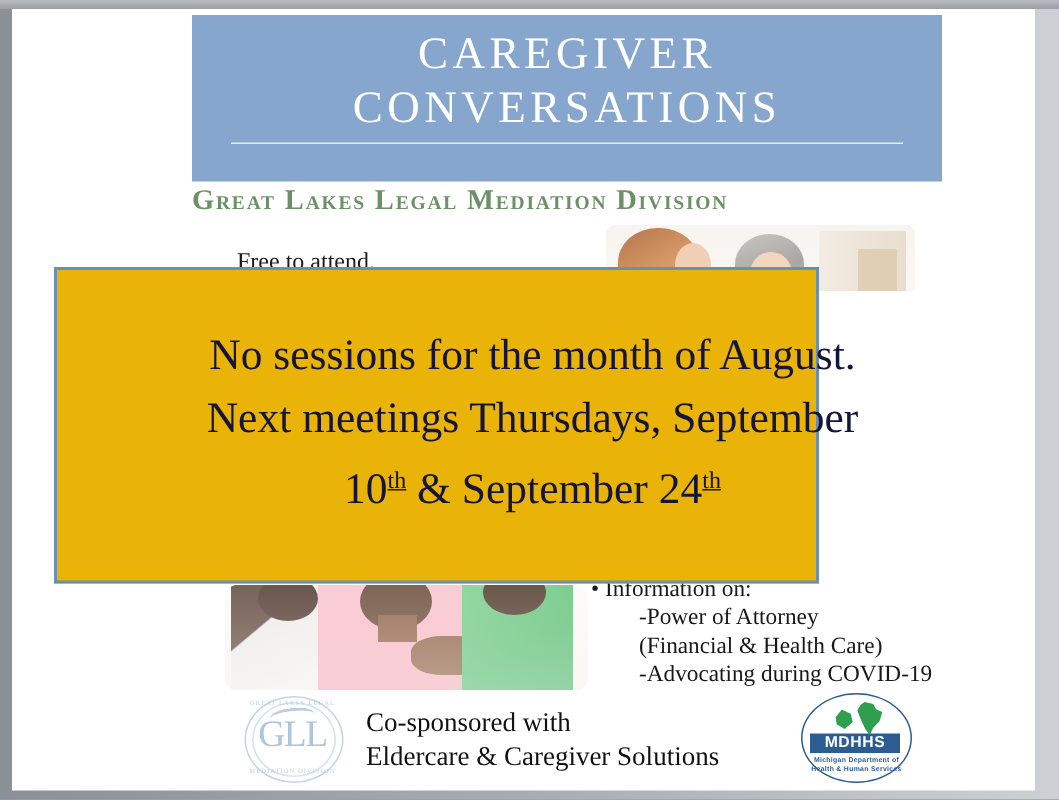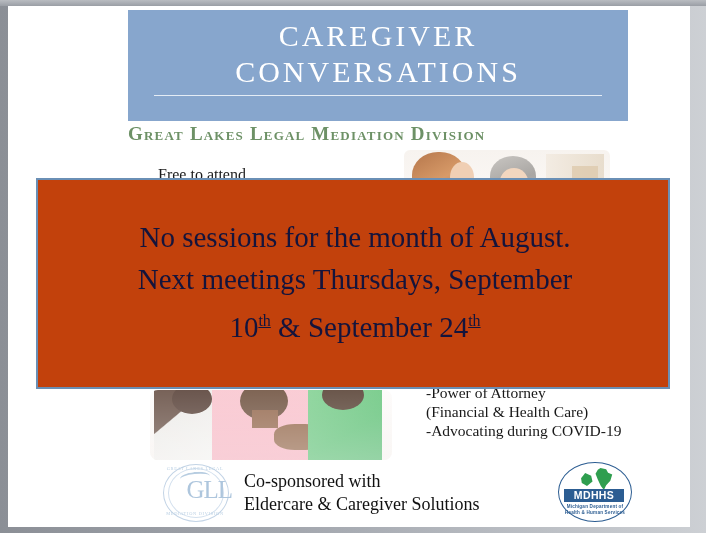--- a/index.html
+++ b/index.html
@@ -87,53 +87,53 @@
   
   #cosponsor{position:absolute;left:236px;top:464px;width:290px;text-align:left;
              font-size:18px;line-height:23px;color:#111;}
 
   
   #gll{position:absolute;left:150px;top:458px;width:74px;height:58px;}
   #gll .ring{position:absolute;left:5px;top:0;width:64px;height:56px;border-radius:50%;
              border:1.4px solid #c3d4e6;}
   #gll .ring2{position:absolute;left:10px;top:4px;width:54px;height:48px;border-radius:50%;
              border:1px solid #d3e0ee;}
-  #gll .mono{position:absolute;left:0;top:12px;width:74px;text-align:right;
+  #gll .mono{position:absolute;left:0;top:12px;width:74px;text-align:center;
              font-size:25px;letter-spacing:-1px;color:#aec6dd;font-family:"Liberation Serif",serif;}
   #gll .bird{position:absolute;left:22px;top:8px;width:30px;height:9px;
              border-top:2.2px solid #b7cde1;border-radius:50% 50% 0 0;transform:rotate(-6deg);}
   #gll .txtT{position:absolute;left:0;top:2px;width:74px;text-align:center;
              font-size:4.4px;letter-spacing:.7px;color:#b9cfe3;}
   #gll .txtB{position:absolute;left:0;bottom:6px;width:74px;text-align:center;
              font-size:4.4px;letter-spacing:.7px;color:#b9cfe3;}
 
   
-  #mdhhs{position:absolute;left:548px;top:455px;width:78px;height:62px;}
+  #mdhhs{position:absolute;left:524px;top:455px;width:78px;height:62px;}
   #mdhhs .ring{position:absolute;left:2px;top:1px;width:72px;height:58px;border-radius:50%;
                border:1.6px solid #2c5d92;background:#fff;}
   #mdhhs .mi{position:absolute;left:38px;top:7px;width:19px;height:22px;
              background:#2f9e4f;
              clip-path:polygon(34% 0%,64% 6%,74% 22%,96% 30%,86% 58%,64% 78%,52% 100%,36% 82%,20% 52%,8% 26%,20% 8%);}
   #mdhhs .mi2{position:absolute;left:24px;top:12px;width:13px;height:13px;
              background:#2f9e4f;
              clip-path:polygon(8% 40%,40% 0%,86% 22%,96% 66%,54% 100%,14% 76%);}
   #mdhhs .bar{position:absolute;left:8px;top:28px;width:60px;height:13px;
               background:#2c5d92;}
   #mdhhs .bar span{display:block;text-align:center;color:#fff;font-size:10.5px;
               font-weight:bold;letter-spacing:.4px;line-height:13px;
               font-family:"Liberation Sans",sans-serif;}
   #mdhhs .sub1,#mdhhs .sub2{position:absolute;left:0;width:78px;text-align:center;
               color:#2c5d92;font-size:4.6px;letter-spacing:.2px;font-weight:bold;
               font-family:"Liberation Sans",sans-serif;}
   #mdhhs .sub1{top:43px;}
   #mdhhs .sub2{top:49px;}
 
   
-  #overlay{position:absolute;left:28px;top:172px;width:634px;height:211px;
-           background:#c2410c;border:2px solid #6a8fb5;box-sizing:border-box;}
+  #overlay{position:absolute;left:28px;top:172px;width:510px;height:211px;
+           background:#eab308;border:2px solid #6a8fb5;box-sizing:border-box;}
   #overlay .msg{position:absolute;left:0;top:36px;width:634px;text-align:center;
            color:#14143c;font-size:29px;line-height:42px;}
   #overlay .msg sup{font-size:16px;text-decoration:underline;vertical-align:super;}
 </style>
 </head>
 <body>
 
 <div id="stage">
 
   <div id="top-rail"></div>
@@ -169,20 +169,21 @@
         <div class="nk"></div>
       </div>
       <div class="arm"></div>
       <div class="pgreen">
         <div class="hd"></div>
       </div>
       <div class="veil"></div>
     </div>
 
     <div id="bullets">
+      <div class="b0">• Information on:</div>
       <div class="sub">-Power of Attorney</div>
       <div class="sub">(Financial &amp; Health Care)</div>
       <div class="sub">-Advocating during COVID-19</div>
     </div>
 
     <div id="cosponsor">
       <div>Co-sponsored with</div>
       <div>Eldercare &amp; Caregiver Solutions</div>
     </div>
 

